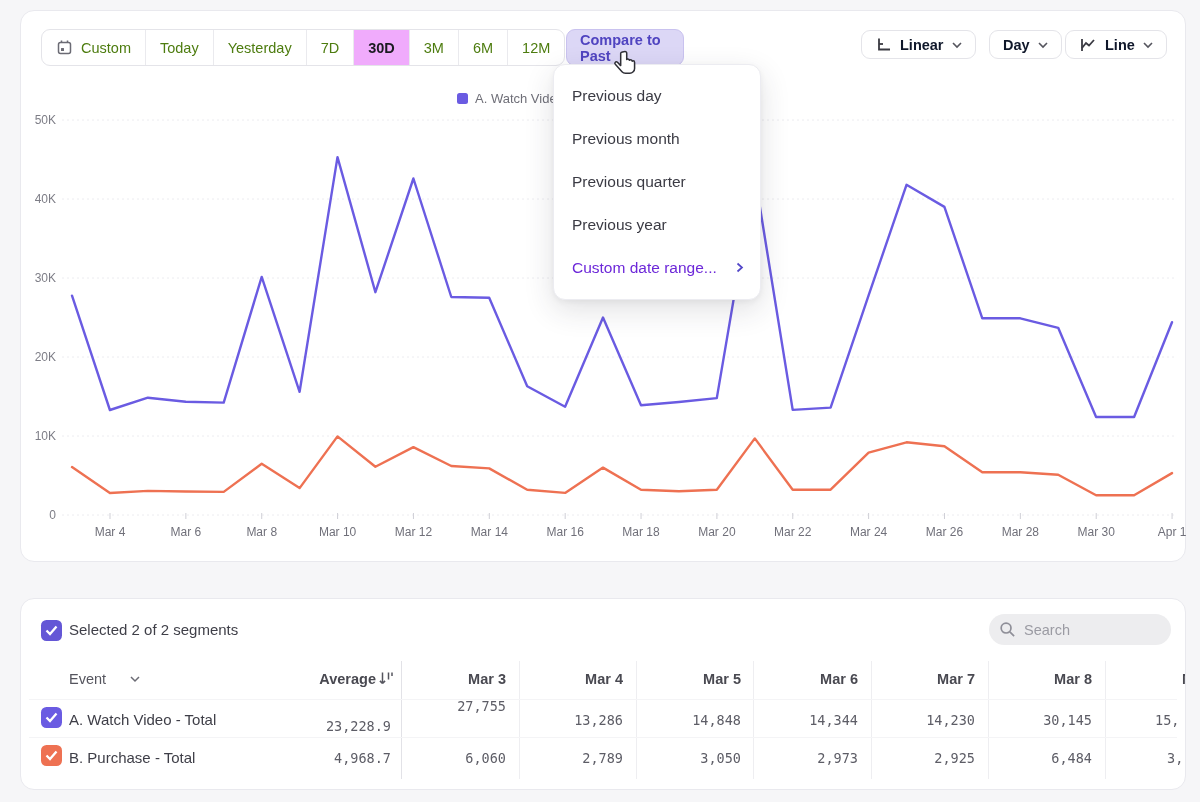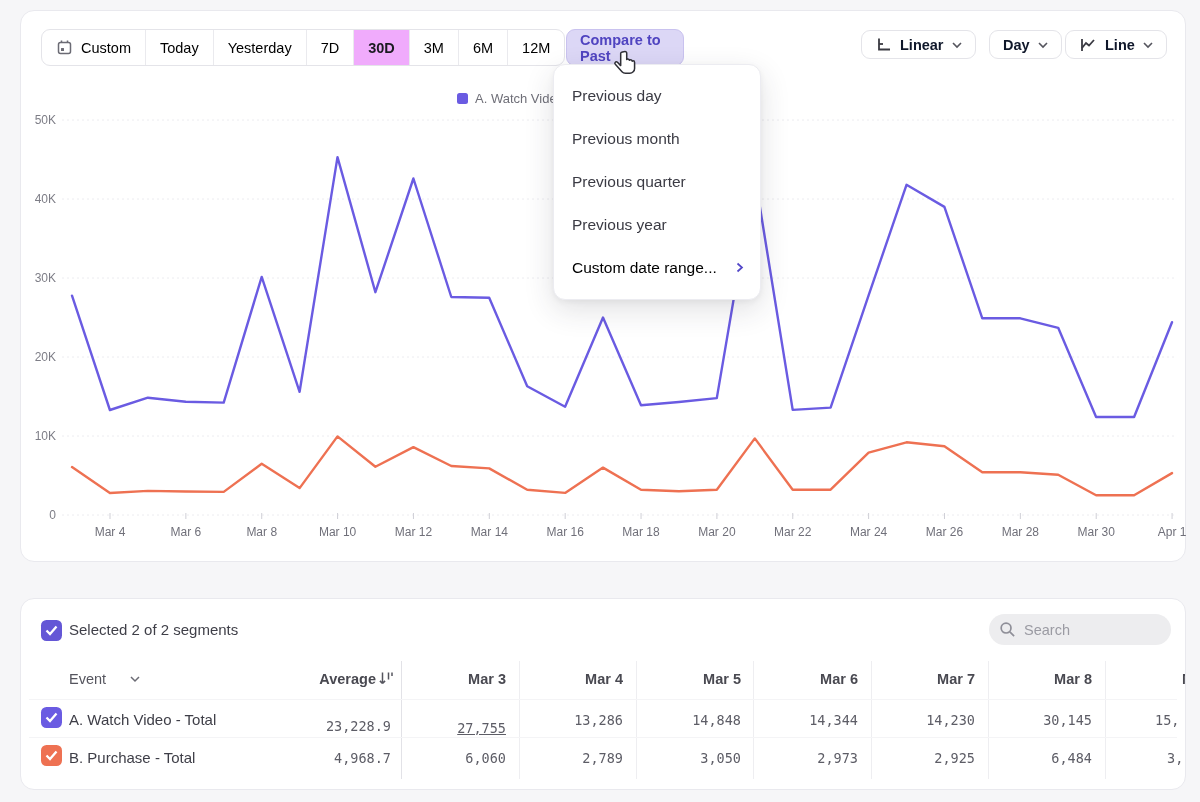--- a/index.html
+++ b/index.html
@@ -6,21 +6,21 @@
   html,body { width:1200px; height:802px; overflow:hidden; background:#f6f6f8;
     font-family:"Liberation Sans", sans-serif; -webkit-font-smoothing:antialiased; }
   .card { position:absolute; background:#fff; border:1px solid #e9e9ee; border-radius:14px; }
   #card-top { left:20px; top:10px; width:1166px; height:552px; }
   #card-bot { left:20px; top:598px; width:1166px; height:192px; overflow:hidden; }
 
   
   .seg-wrap { position:absolute; left:20px; top:18px; height:37px; display:flex;
     border:1px solid #e4e4e9; border-radius:9px; background:#fff; overflow:hidden; }
   .seg { display:flex; align-items:center; gap:8px; padding:0 14px; font-size:14.5px;
-    color:#000000; border-right:1px solid #eaeaee; cursor:pointer; white-space:nowrap; }
+    color:#4d7c0f; border-right:1px solid #eaeaee; cursor:pointer; white-space:nowrap; }
   .seg:last-child { border-right:none; }
   .seg.active { background:#f0abfc; color:#1b1b21; font-weight:700; }
 
   .btn { position:absolute; display:flex; align-items:center; gap:8px; height:29px;
     padding:0 13px; border:1px solid #e4e4e9; border-radius:9px; background:#fff;
     font-size:14.5px; font-weight:600; color:#0f172a; cursor:pointer; }
   #compare-btn { left:545px; top:18px; height:37px; background:#dcd7f6;
     border:1px solid #c9c2ef; color:#5044c0; justify-content:center; width:118px; }
 
   
@@ -28,21 +28,21 @@
     overflow:hidden; white-space:nowrap; z-index:2; }
   .legend-item { display:flex; align-items:center; gap:7px; font-size:13px; color:#6f6f78; }
   .swatch { width:11px; height:11px; border-radius:2.5px; flex:0 0 auto; }
 
   
   #compare-menu { position:absolute; left:553px; top:64px; width:208px; z-index:10;
     background:#fff; border:1px solid #ececf1; border-radius:12px; padding:9px 0 10px;
     box-shadow:0 10px 30px rgba(40,40,60,.14), 0 2px 6px rgba(0,0,0,.05); }
   .menu-item { position:relative; height:43px; display:flex; align-items:center;
     padding-left:18px; font-size:15.5px; color:#3b3b44; cursor:pointer; }
-  .menu-item.custom { color:#000000; }
+  .menu-item.custom { color:#6d28d9; }
   .menu-item .chev-right { position:absolute; right:16px; top:16px; }
 
   #cursor { position:absolute; left:612px; top:50px; z-index:20; pointer-events:none; }
 
   #chart-svg { position:absolute; left:0; top:0; z-index:1; pointer-events:none; }
 
   
   #sel-check { position:absolute; left:20px; top:21px; }
   #sel-text { position:absolute; left:48px; top:22px; font-size:15px; color:#3f3f48; }
   #search { position:absolute; left:968px; top:15px; width:182px; height:31px;
@@ -251,21 +251,21 @@
       <div class="hdr hdr-box" style="left: 842px; top: 70px;">Mar 7</div>
       <div class="hdr hdr-box" style="left: 959px; top: 70px;">Mar 8</div>
       <div class="hdr" style="left: 1161px; top: 70px;">M</div>
       <div class="checkbox" style="position: absolute; left: 20px; top: 108px; background: rgb(106, 91, 226);">
         <svg width="13" height="11" viewBox="0 0 13 11">
           <polyline points="1.5,5.5 5,9 11.5,1.5" fill="none" stroke="#fff" stroke-width="2.3"></polyline>
         </svg>
       </div>
       <div class="row-label" style="top: 110px;">A. Watch Video - Total</div>
       <div class="cell cell-box" style="left: 258px; top: 111px; margin-top: 6px;">23,228.9</div>
-      <div class="cell cell-box" style="left: 373px; top: 119px; text-decoration: underline;">27,755</div>
+      <div class="cell cell-box" style="left: 373px; top: 97px;">27,755</div>
       <div class="cell cell-box" style="left: 490px; top: 111px;">13,286</div>
       <div class="cell cell-box" style="left: 608px; top: 111px;">14,848</div>
       <div class="cell cell-box" style="left: 725px; top: 111px;">14,344</div>
       <div class="cell cell-box" style="left: 842px; top: 111px;">14,230</div>
       <div class="cell cell-box" style="left: 959px; top: 111px;">30,145</div>
       <div class="cell" style="left: 1134px; top: 111px;">15,</div>
       <div class="checkbox" style="position: absolute; left: 20px; top: 146px; background: rgb(238, 113, 82);">
         <svg width="13" height="11" viewBox="0 0 13 11">
           <polyline points="1.5,5.5 5,9 11.5,1.5" fill="none" stroke="#fff" stroke-width="2.3"></polyline>
         </svg>

